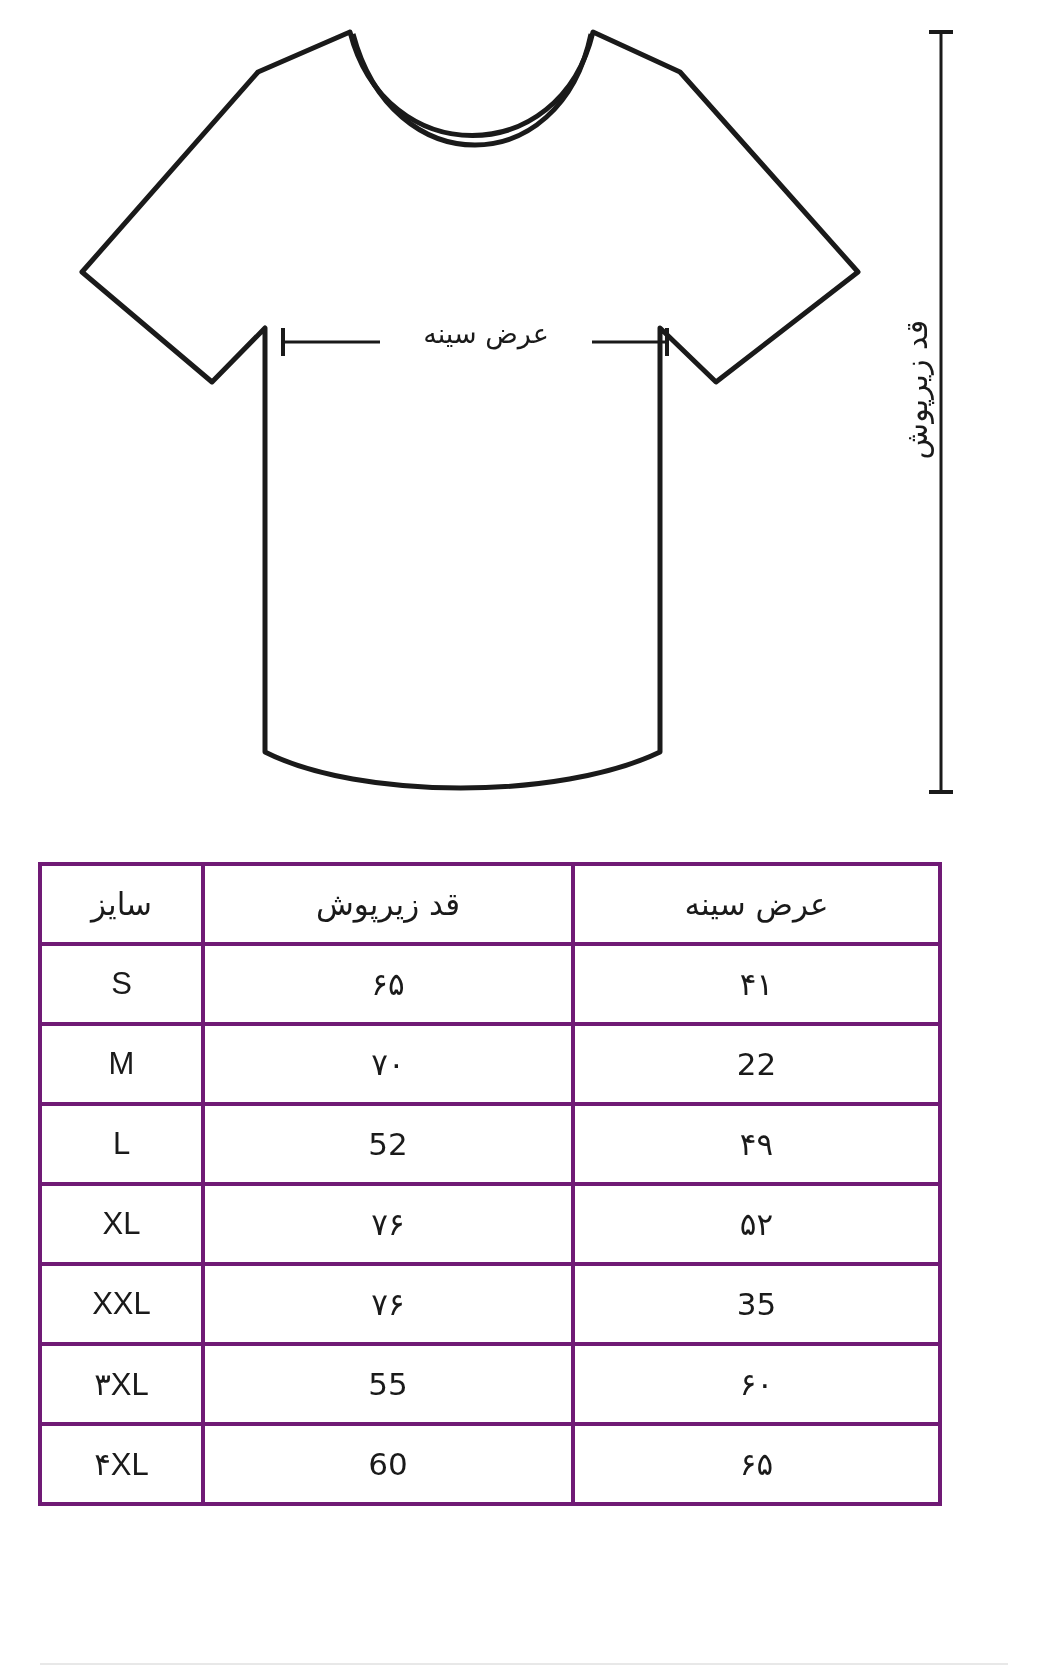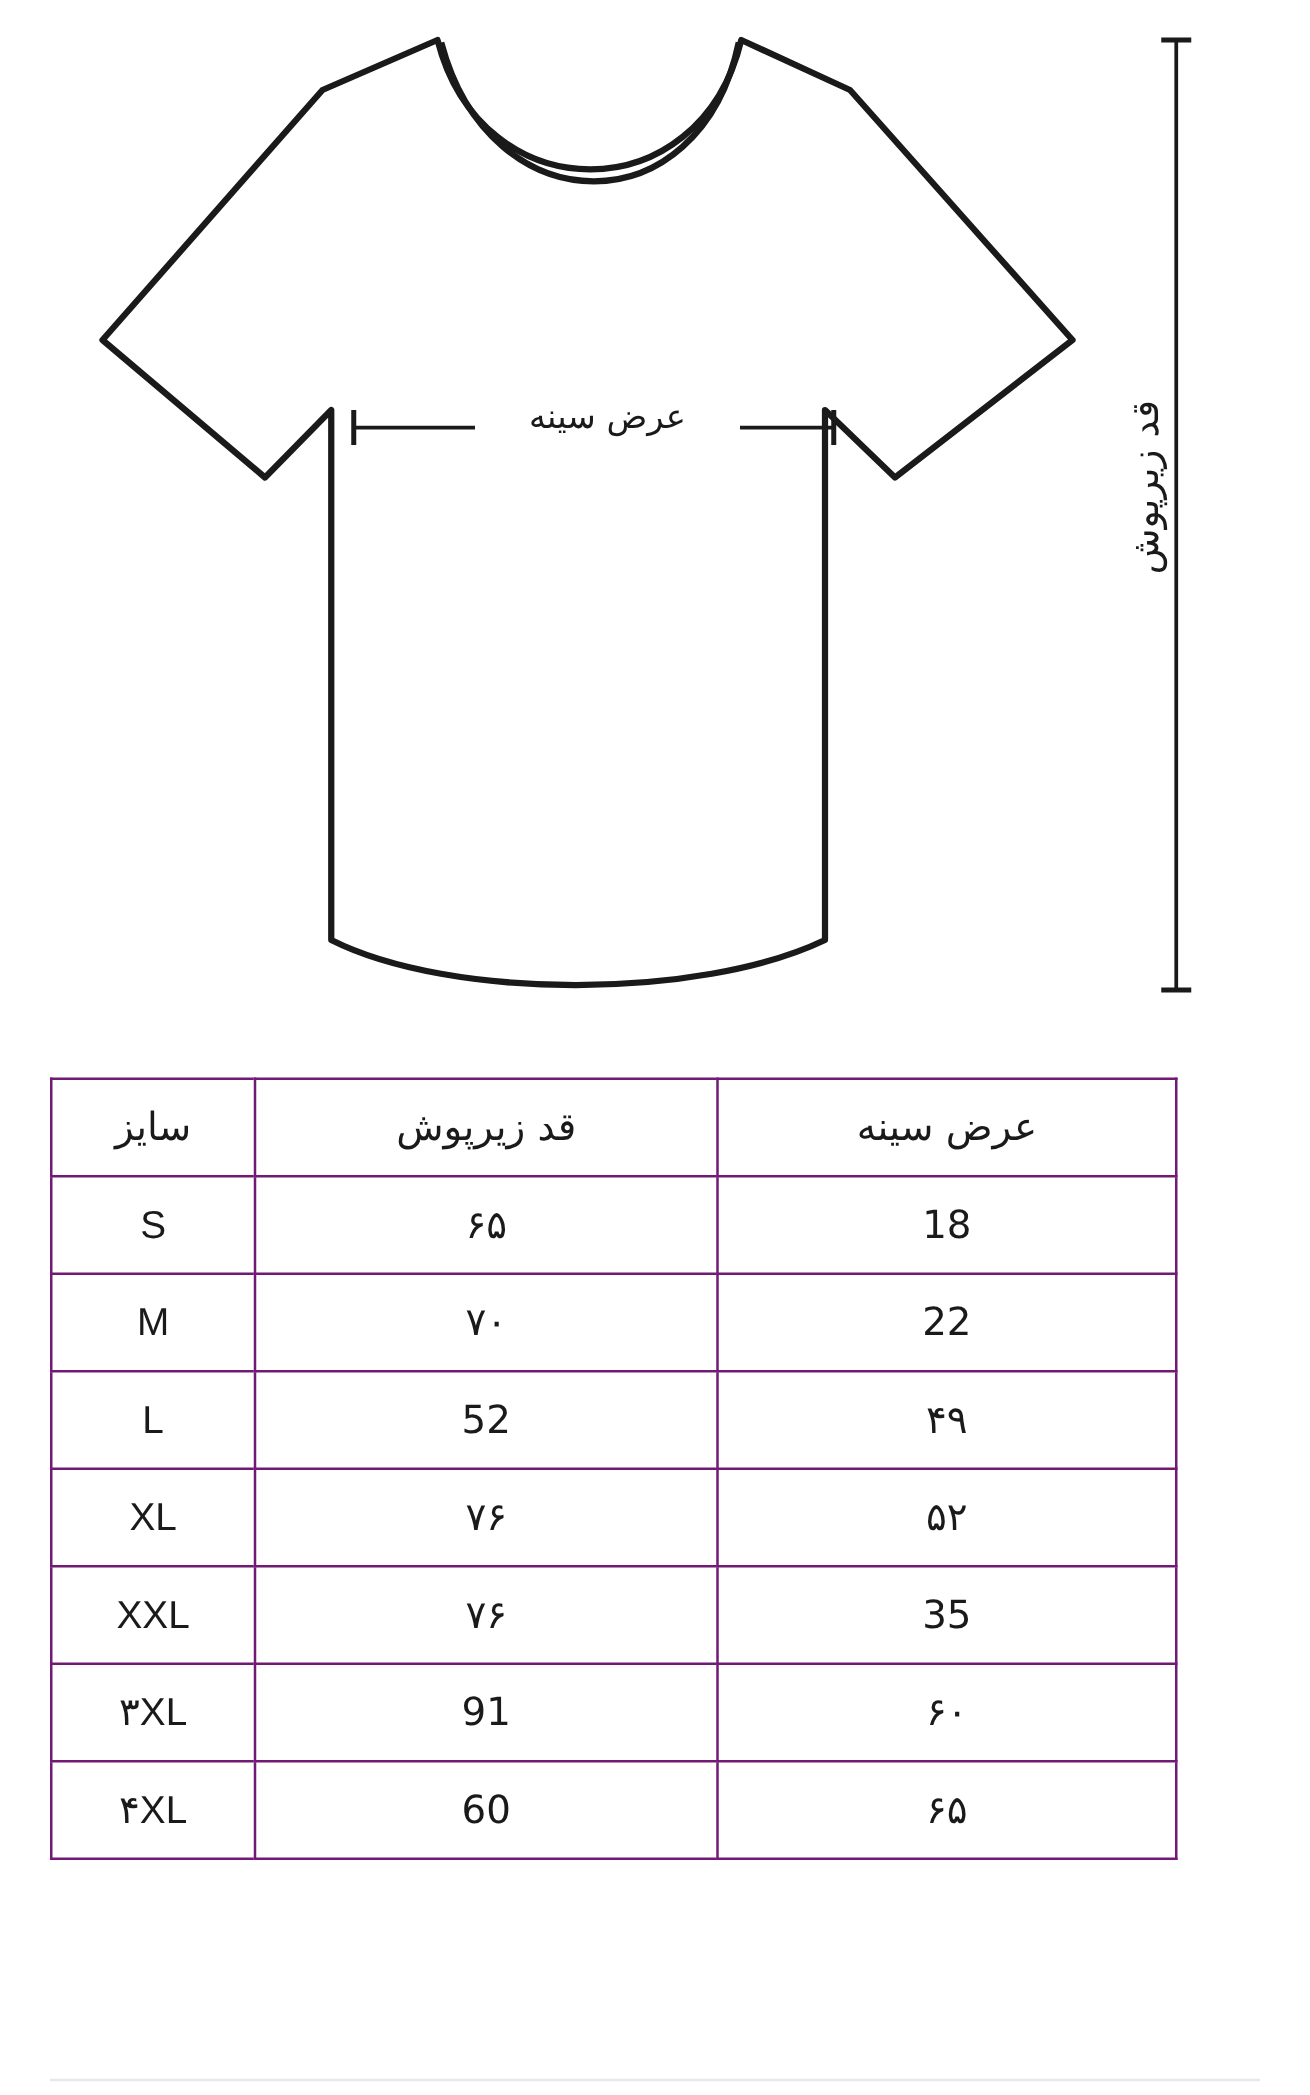--- a/index.html
+++ b/index.html
@@ -65,21 +65,21 @@
     top: 862px;
     width: 900px;
   }
   table.size-table {
     border-collapse: collapse;
     width: 900px;
     table-layout: fixed;
   }
   table.size-table th,
   table.size-table td {
-    border: 2px solid #701a75;
+    border: 4px solid #701a75;
     height: 74px;
     text-align: center;
     vertical-align: middle;
     font-size: 31px;
     font-weight: normal;
     color: #1a1a1a;
   }
   table.size-table col.c-chest { width: 367px; }
   table.size-table col.c-len   { width: 370px; }
   table.size-table col.c-size  { width: 163px; }
@@ -153,21 +153,21 @@
       </colgroup>
       <thead>
         <tr>
           <th>عرض سینه</th>
           <th>قد زیرپوش</th>
           <th>سایز</th>
         </tr>
       </thead>
       <tbody>
         <tr>
-          <td>18</td>
+          <td>۴۱</td>
           <td>۶۵</td>
           <td class="size-cell">S</td>
         </tr>
         <tr>
           <td>22</td>
           <td>۷۰</td>
           <td class="size-cell">M</td>
         </tr>
         <tr>
           <td>۴۹</td>
@@ -179,21 +179,21 @@
           <td>۷۶</td>
           <td class="size-cell">XL</td>
         </tr>
         <tr>
           <td>35</td>
           <td>۷۶</td>
           <td class="size-cell">XXL</td>
         </tr>
         <tr>
           <td>۶۰</td>
-          <td>91</td>
+          <td>55</td>
           <td class="size-cell">۳XL</td>
         </tr>
         <tr>
           <td>۶۵</td>
           <td>60</td>
           <td class="size-cell">۴XL</td>
         </tr>
       </tbody>
     </table>
   </div>

